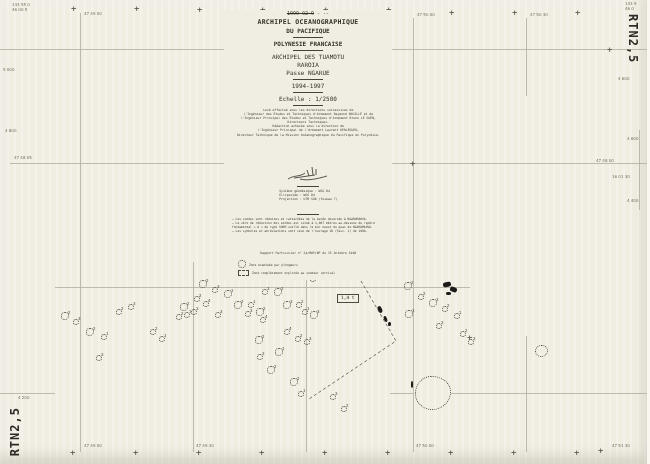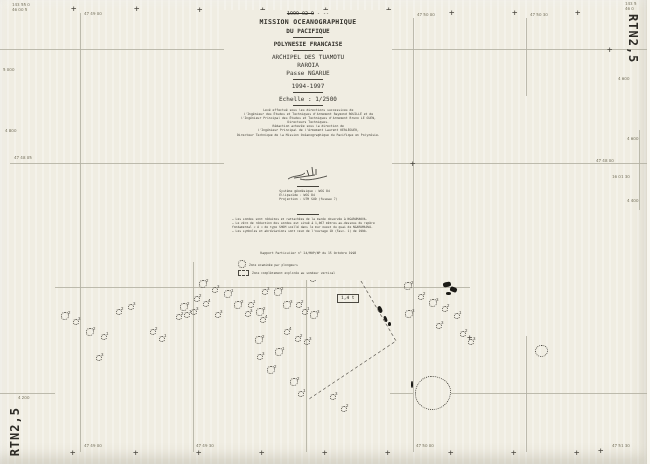--- a/index.html
+++ b/index.html
@@ -236,21 +236,21 @@
       <div class="abs" style="left: 411px; top: 381px; width: 2px; height: 7px; background: rgb(28, 27, 23); border-radius: 40%; transform: rotate(0deg);"></div>
       <div class="abs" style="left: 337px; top: 294px; border: 0.5px solid rgb(75, 72, 64); font-size: 4.5px; padding: 1px 3px; color: rgb(51, 49, 43); font-family: &quot;DejaVu Sans Mono&quot;, monospace;">1,4 t</div>
     </div>
 
   <svg id="overlay-svg" width="650" height="464">
     <polyline class="dashed-line" points="361,281 396,341 309,399"></polyline>
   </svg>
 
   <div id="title-block">
     <div class="tb-date"><span class="strike">1999-02-9</span><span> - --</span></div>
-    <div class="tb-main">MISSION OCEANOGRAPHIQUE</div>
+    <div class="tb-main">ARCHIPEL OCEANOGRAPHIQUE</div>
     <div class="tb-sub">DU PACIFIQUE</div>
     <div class="sep"></div>
     <div class="tb-sub">POLYNESIE FRANCAISE</div>
     <div class="sep"></div>
     <div class="tb-med">ARCHIPEL DES TUAMOTU</div>
     <div class="tb-med">RAROIA</div>
     <div class="tb-med">Passe NGARUE</div>
     <div class="sep"></div>
     <div class="tb-med">1994-1997</div>
     <div class="sep"></div>

